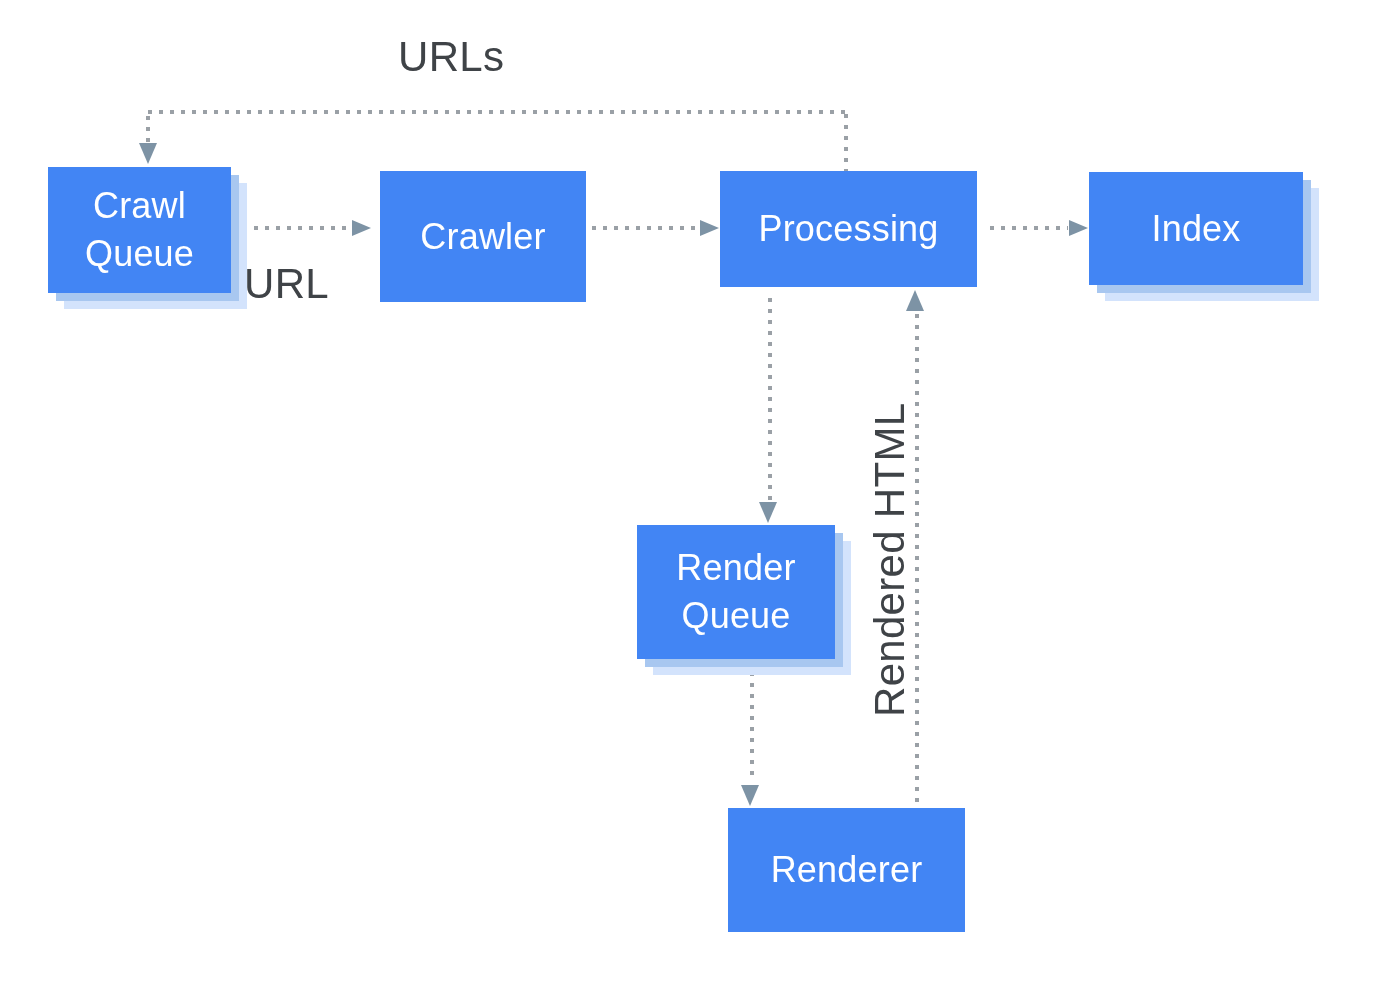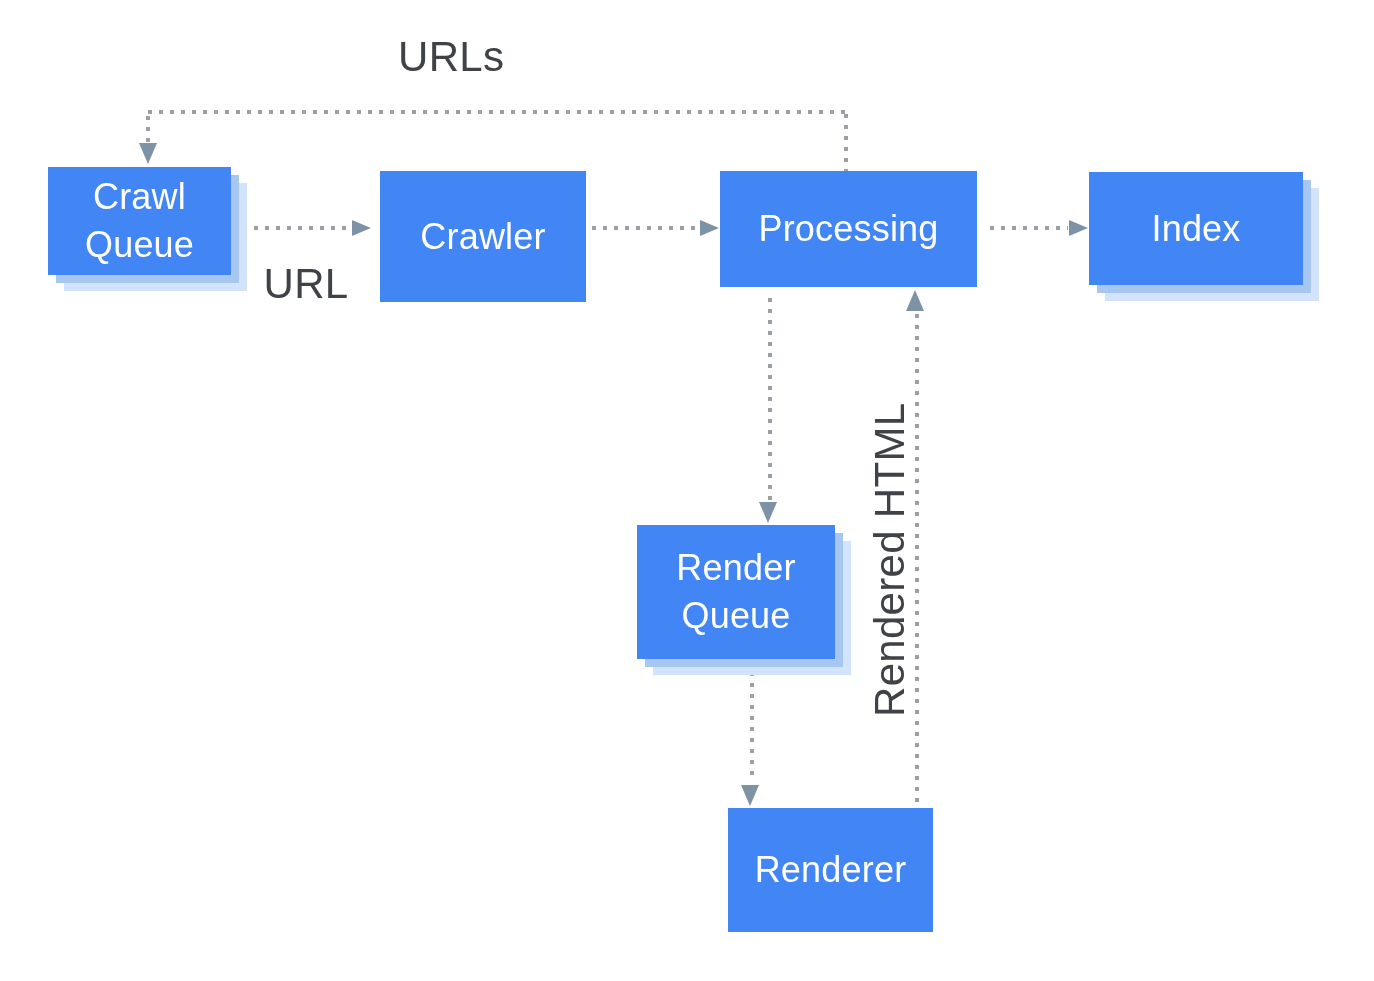--- a/index.html
+++ b/index.html
@@ -33,26 +33,26 @@
     justify-content: center;
     text-align: center;
     font-size: 36px;
     font-weight: 500;
     line-height: 1.33;
     letter-spacing: 0.2px;
   }
   .node.shadowed {
     box-shadow: 8px 8px 0 0 var(--shadow-inner), 16px 16px 0 0 var(--shadow-outer);
   }
-  #node-crawl-queue  { left: 48px;   top: 167px; width: 183px; height: 108px; padding: 12px 18px; }
+  #node-crawl-queue  { left: 48px;   top: 167px; width: 183px; height: 126px; padding: 12px 18px; }
   #node-crawler      { left: 380px;  top: 171px; width: 206px; height: 131px; }
   #node-processing   { left: 720px;  top: 171px; width: 257px; height: 116px; }
   #node-index        { left: 1089px; top: 172px; width: 214px; height: 113px; justify-content: center; }
   #node-render-queue { left: 637px;  top: 525px; width: 198px; height: 134px; padding: 8px 24px; }
-  #node-renderer     { left: 728px;  top: 808px; width: 205px; height: 124px; }
+  #node-renderer     { left: 728px;  top: 808px; width: 237px; height: 124px; }
 
   
   .h-dots {
     position: absolute;
     height: 4px;
     background-image: repeating-linear-gradient(to right, var(--dot-line) 0 4px, transparent 4px 11px);
   }
   .v-dots {
     position: absolute;
     width: 4px;
@@ -103,21 +103,21 @@
   
   .edge-label {
     position: absolute;
     color: var(--label-text);
     font-size: 42px;
     font-weight: 400;
     letter-spacing: 0.3px;
     white-space: nowrap;
   }
   #label-urls { left: 398px; top: 33px; }
-  #label-url  { left: 250px; top: 260px; width: 112px; text-align: center; }
+  #label-url  { left: 244px; top: 260px; width: 112px; }
   #label-html { left: 588px; top: 260px; width: 124px; text-align: center; }
   #label-rendered-html {
     left: 738px;
     top: 545px;
     width: 300px;
     height: 44px;
     text-align: center;
     transform: rotate(-90deg);
     transform-origin: center center;
   }

